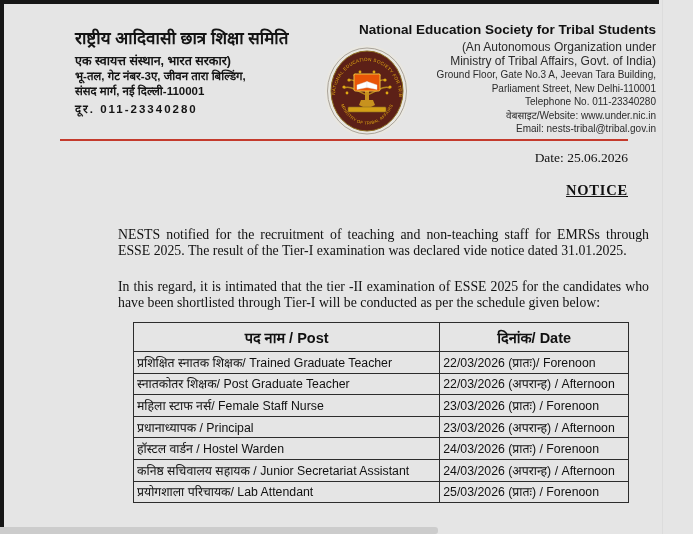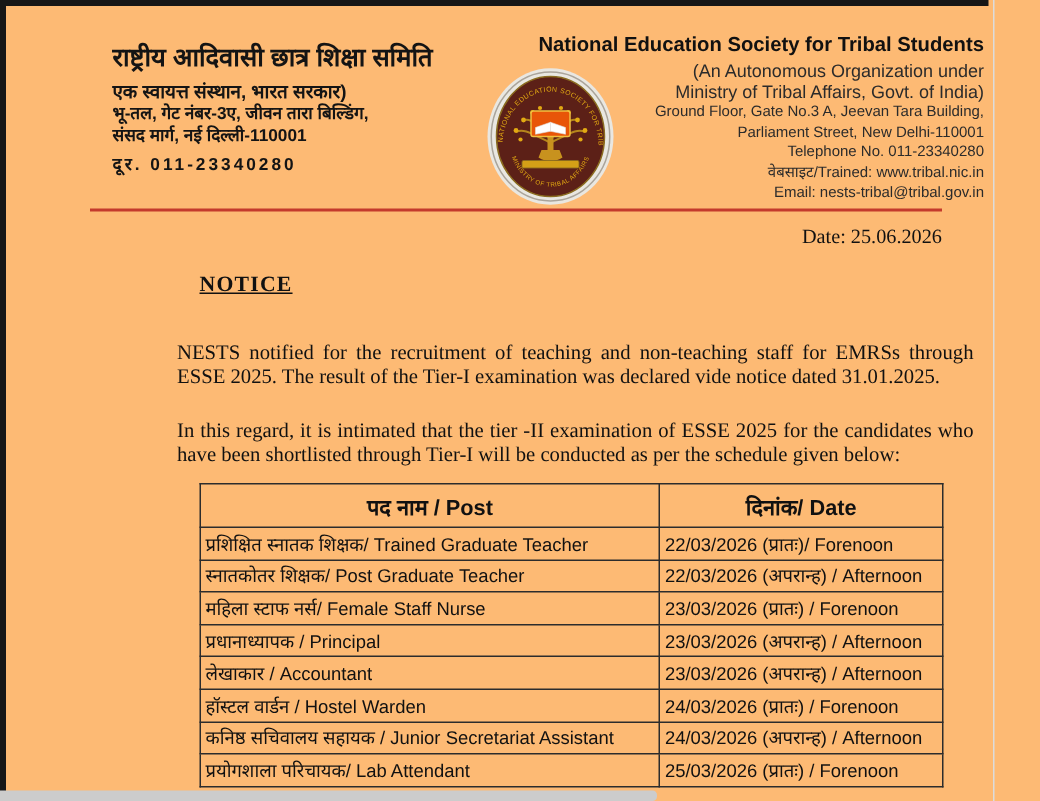--- a/index.html
+++ b/index.html
@@ -2,21 +2,21 @@
 <html><head>
 <meta charset="utf-8">
 <style>
   * { margin: 0; padding: 0; box-sizing: border-box; }
   html, body { background: #ffffff; }
   body { font-family: "Liberation Serif", "DejaVu Serif", serif; }
   #page {
     position: relative;
     width: 693px;
     height: 534px;
-    background: #fdba74;
+    background: #e5e5e5;
     overflow: hidden;
     color: #1d1d1d;
   }
   
   .border-top   { position: absolute; left: 0; top: 0; width: 659px; height: 4px; background: #161616; }
   .border-left  { position: absolute; left: 0; top: 0; width: 4px; height: 534px; background: #161616; }
   .page-edge    { position: absolute; left: 662px; top: 0; width: 1px; height: 534px; background: #dcdcdc; }
   .bottom-strip { position: absolute; left: 0; top: 527px; width: 438px; height: 7px; background: #cccccc; border-radius: 0 3px 3px 0; }
 
   
@@ -43,21 +43,21 @@
   .lh-english .l-sm  { font-size: 10px; line-height: 13.5px; white-space: nowrap; }
 
   .red-rule { position: absolute; left: 60px; top: 139px; width: 568px; height: 2px; background: #c43a2c; }
 
   .doc-date {
     position: absolute; left: 428px; top: 150px; width: 200px;
     text-align: right; font-size: 13.5px; color: #111;
   }
   .notice-title {
     position: absolute; left: 133px; top: 182px; width: 495px;
-    text-align: left; font-size: 14.5px; font-weight: bold;
+    text-align: right; font-size: 14.5px; font-weight: bold;
     letter-spacing: 0.8px; text-decoration: underline; color: #111;
   }
   .para {
     position: absolute; left: 118px; width: 531px;
     font-size: 13.8px; line-height: 16px; text-align: justify; color: #111;
   }
   .para1 { top: 227px; }
   .para2 { top: 279px; }
 
   
@@ -138,21 +138,21 @@
     </svg>
   </div>
 
   <div class="lh-english">
     <div class="title">National Education Society for Tribal Students</div>
     <div class="l-md">(An Autonomous Organization under</div>
     <div class="l-md">Ministry of Tribal Affairs, Govt. of India)</div>
     <div class="l-sm">Ground Floor, Gate No.3 A, Jeevan Tara Building,</div>
     <div class="l-sm">Parliament Street, New Delhi-110001</div>
     <div class="l-sm">Telephone No. 011-23340280</div>
-    <div class="l-sm">वेबसाइट/Trained: www.tribal.nic.in</div>
+    <div class="l-sm">वेबसाइट/Website: www.under.nic.in</div>
     <div class="l-sm">Email: nests-tribal@tribal.gov.in</div>
   </div>
 
   <div class="red-rule"></div>
 
   <div class="doc-date">Date: 25.06.2026</div>
 
   <div class="notice-title">NOTICE</div>
 
   <div class="para para1">NESTS notified for the recruitment of teaching and non-teaching staff for EMRSs through ESSE 2025. The result of the Tier-I examination was declared vide notice dated 31.01.2025.</div>
@@ -180,24 +180,20 @@
         </tr>
         <tr>
           <td>महिला स्टाफ नर्स/  Female  Staff  Nurse</td>
           <td>23/03/2026 (प्रातः) / Forenoon</td>
         </tr>
         <tr>
           <td>प्रधानाध्यापक  /  Principal</td>
           <td>23/03/2026 (अपरान्ह) / Afternoon</td>
         </tr>
         <tr>
-          <td>लेखाकार  /  Accountant</td>
-          <td>23/03/2026 (अपरान्ह) / Afternoon</td>
-        </tr>
-        <tr>
           <td>हॉस्टल वार्डन  /  Hostel  Warden</td>
           <td>24/03/2026 (प्रातः) / Forenoon</td>
         </tr>
         <tr>
           <td>कनिष्ठ सचिवालय सहायक / Junior Secretariat Assistant</td>
           <td>24/03/2026 (अपरान्ह) / Afternoon</td>
         </tr>
         <tr>
           <td>प्रयोगशाला परिचायक/  Lab  Attendant</td>
           <td>25/03/2026 (प्रातः) / Forenoon</td>

